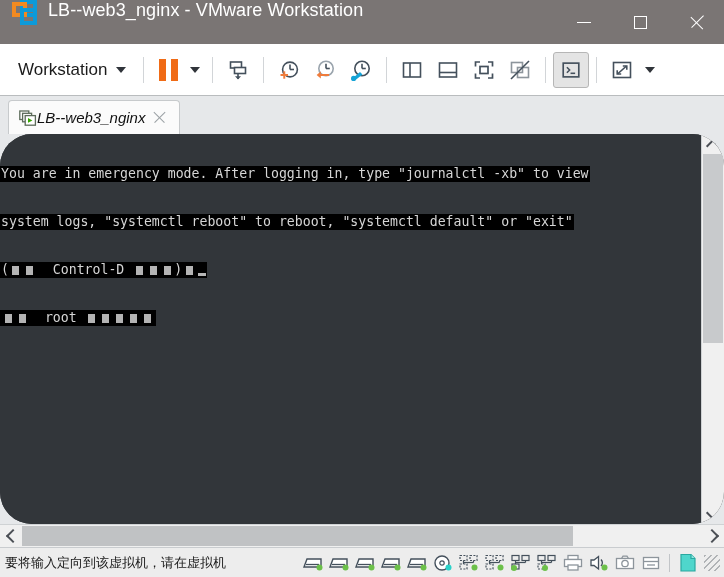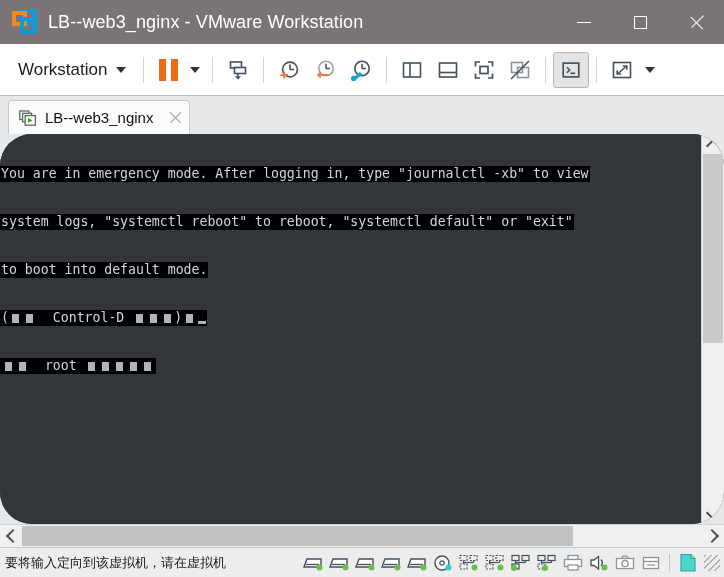--- a/index.html
+++ b/index.html
@@ -21,21 +21,20 @@
     display: flex;
     flex-direction: column;
     background: #e6e8ea;
   }
 
   
   .titlebar {
     height: 44px;
     background: #7a7574;
     display: flex;
-    align-items: center;
     flex: 0 0 auto;
     position: relative;
   }
   .title-logo {
     width: 26px;
     height: 26px;
     margin-left: 12px;
     margin-right: 10px;
     position: relative;
     flex: 0 0 auto;
@@ -188,24 +187,24 @@
     box-sizing: border-box;
   }
   .vm-tab {
     height: 34px;
     background: #fbfbfb;
     border: 1px solid #c7cacc;
     border-bottom: none;
     border-radius: 4px 4px 0 0;
     display: flex;
     align-items: center;
-    gap: 8px;
-    padding: 0 4px 0 10px;
-    cursor: default;
-    box-sizing: border-box;
+    padding: 0 10px 0 10px;
+    cursor: default;
+    box-sizing: border-box;
+    font-style: italic;
   }
   .vm-tab-icon {
     width: 18px; height: 16px;
     position: relative;
     flex: 0 0 auto;
   }
   .vm-tab-label {
     font-size: 15px;
     color: #111;
     white-space: nowrap;
@@ -556,21 +555,20 @@
       <span class="vm-tab-label">LB--web3_nginx</span>
       <span class="tab-close"></span>
     </div>
   </div>
 
   <div class="vm-area">
     <div class="vm-screen">
       <div class="console">
         <div class="row"><span class="ln">You are in emergency mode. After logging in, type "journalctl -xb" to view</span></div>
         <div class="row"><span class="ln">system logs, "systemctl reboot" to reboot, "systemctl default" or "exit"</span></div>
-        <div class="row"><span class="ln">to boot into default mode.</span></div>
         <div class="row"><span class="ln"><span>(</span><span class="tofu"></span><span class="tofu"></span>  <span>Control-D</span> <span class="tofu"></span><span class="tofu"></span><span class="tofu"></span><span>)</span><span class="tofu"></span><span class="cursor"></span></span></div>
         <div class="row"><span class="ln"><span class="tofu"></span><span class="tofu"></span>  <span>root</span> <span class="tofu"></span><span class="tofu"></span><span class="tofu"></span><span class="tofu"></span><span class="tofu"></span></span></div>
       </div>
     </div>
 
     <div class="vscroll">
       <div class="sb-arrow">
         <span class="chev up"></span>
       </div>
       <div class="vthumb-track">

